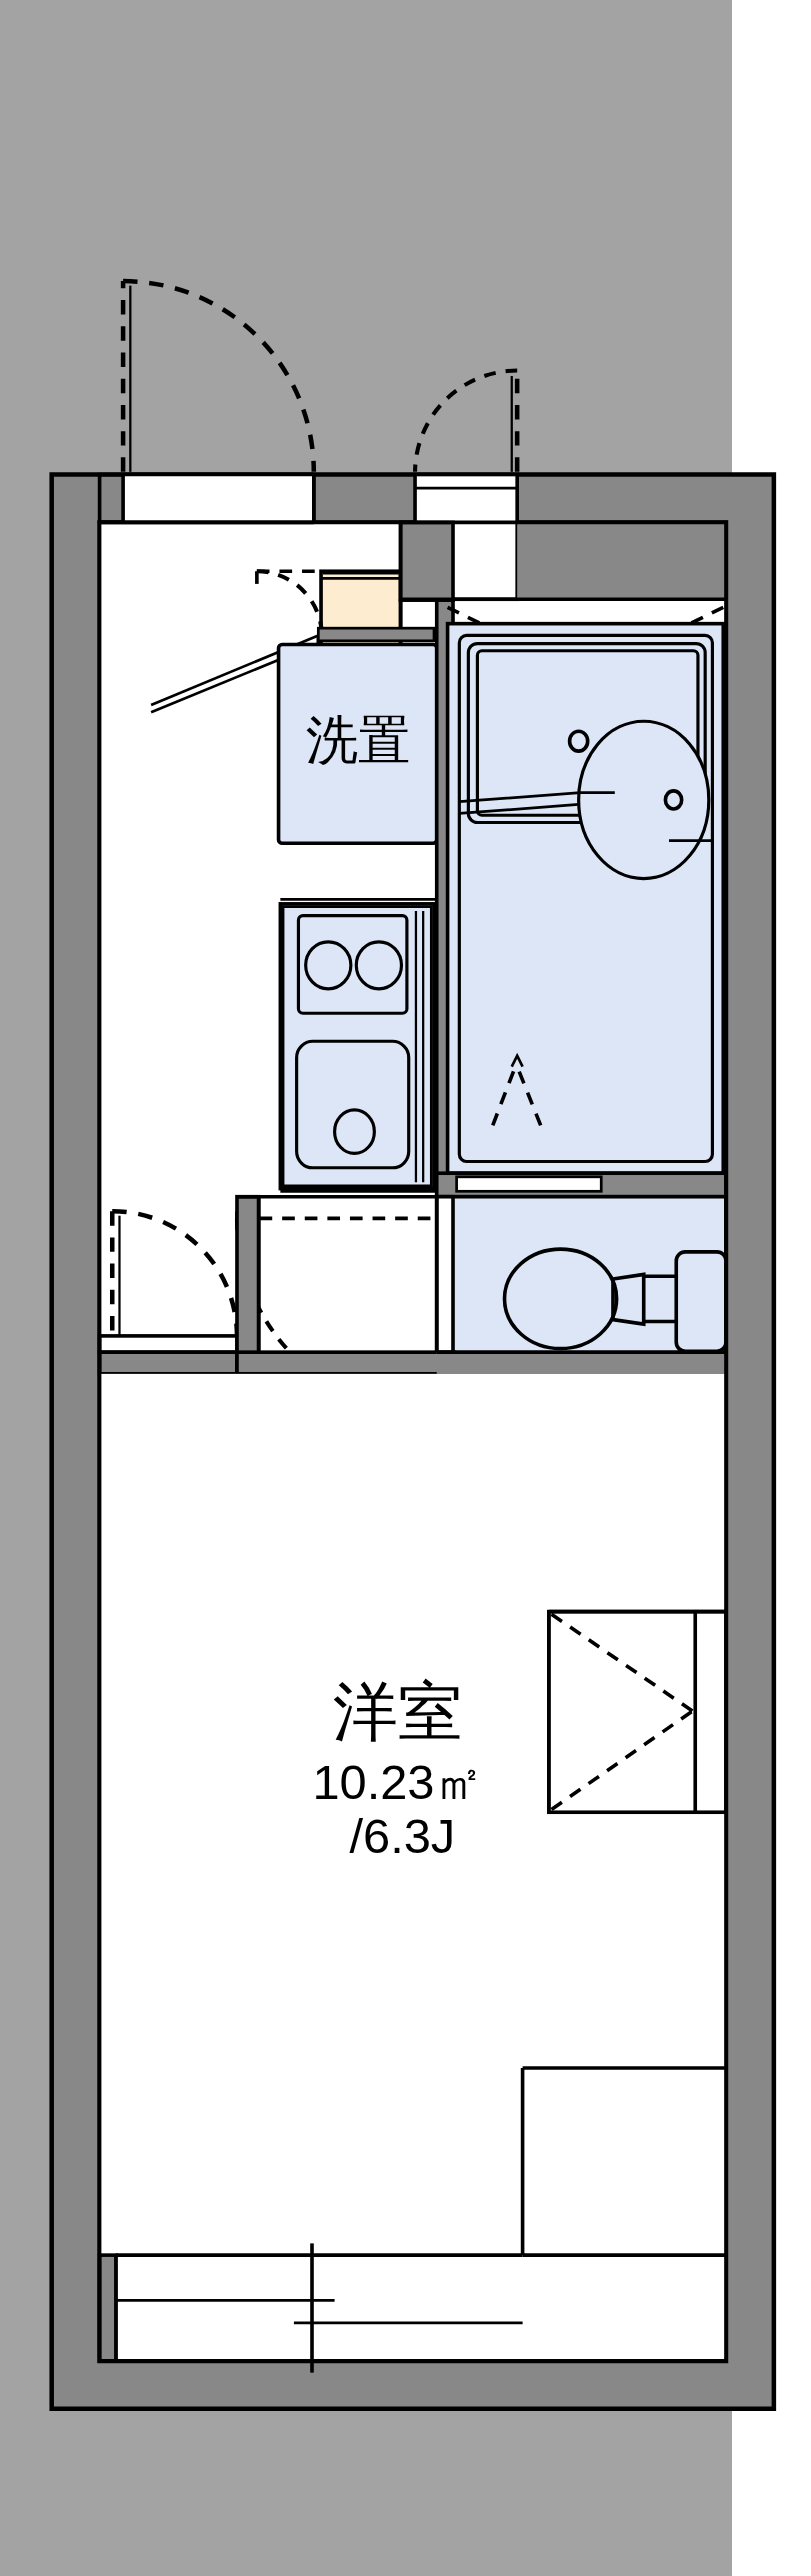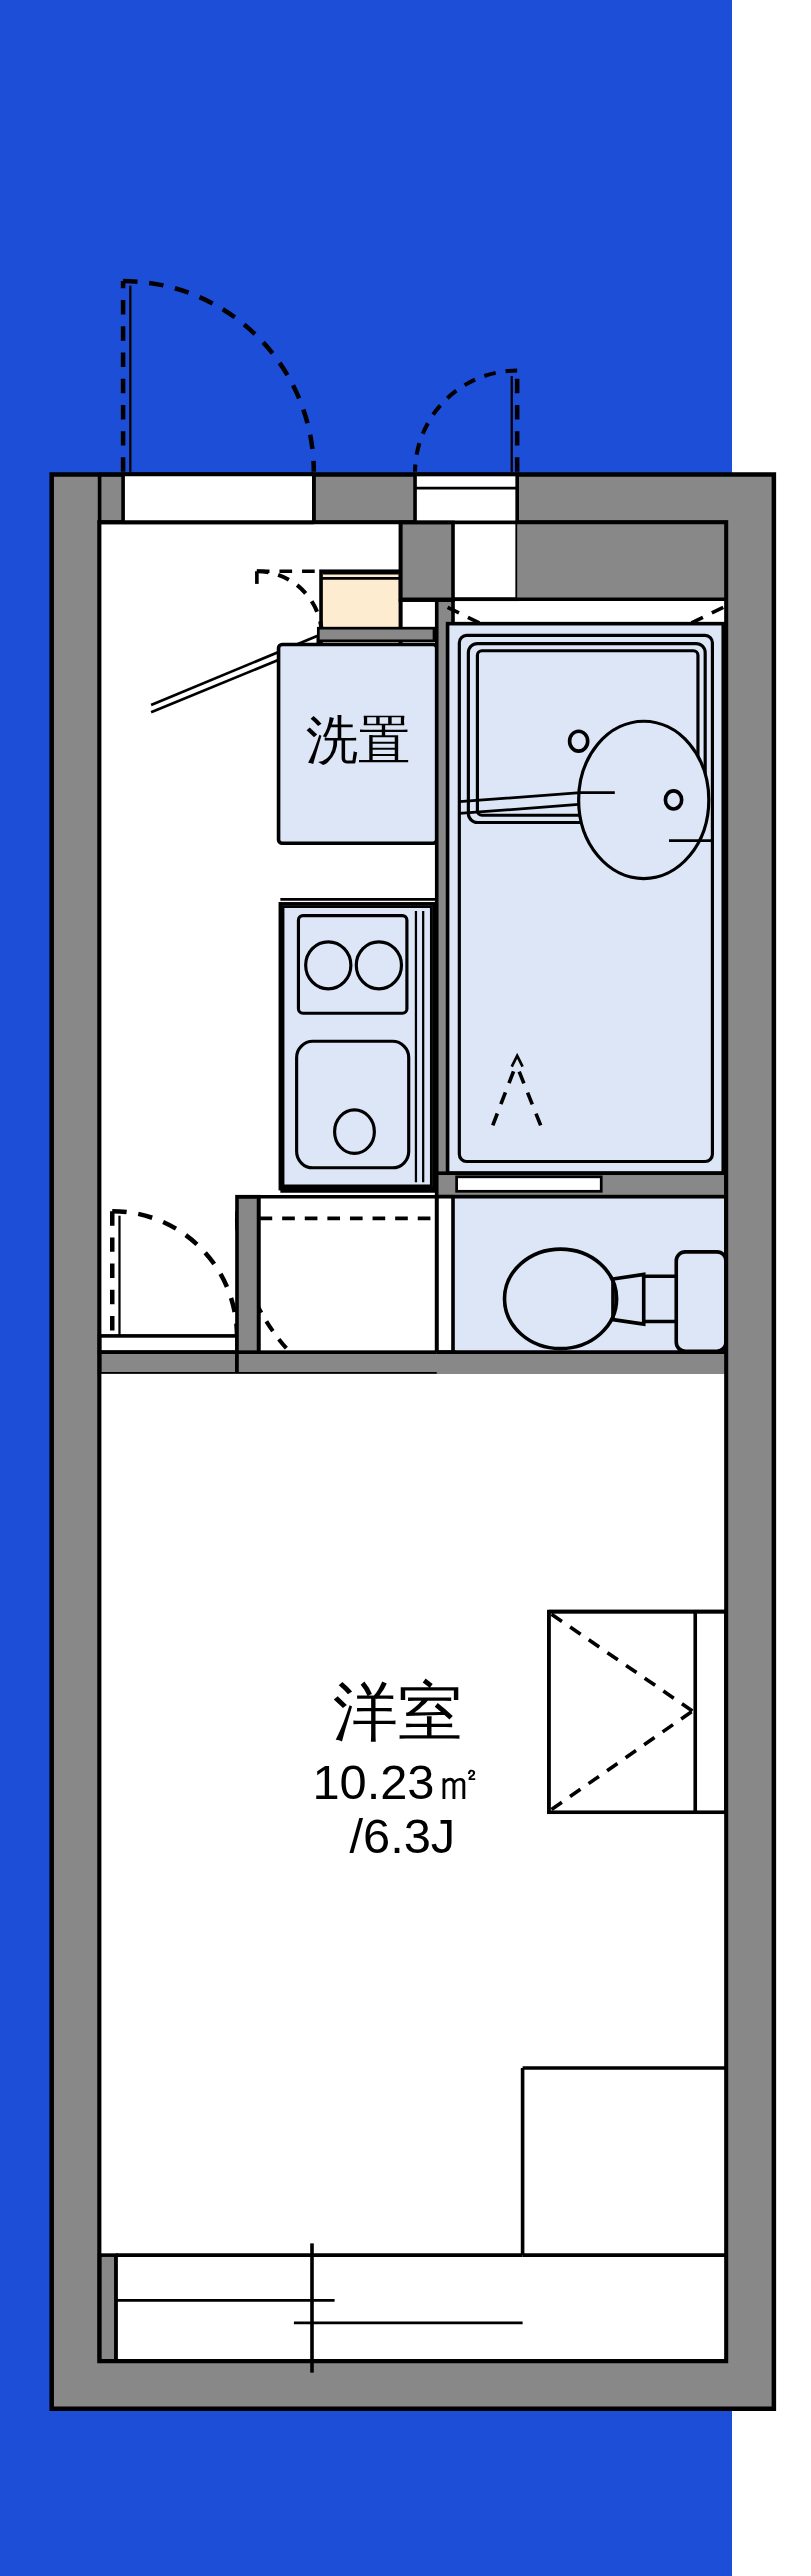--- a/index.html
+++ b/index.html
@@ -10,21 +10,21 @@
   body {
     width: 812px;
     height: 2576px;
     font-family: "Liberation Sans", sans-serif;
     overflow: hidden;
   }
   #floorplan-root {
     position: relative;
     width: 732px;
     height: 2576px;
-    background: #1d4ed8;
+    background: #a3a3a3;
   }
   svg.plan {
     display: block;
     width: 812px;
     height: 2576px;
   }
   .wall-fill   { fill: #888888; stroke: #000000; stroke-width: 5; }
   .room-white  { fill: #ffffff; stroke: #000000; stroke-width: 4; }
   .fixture     { fill: #dce6f7; stroke: #000000; stroke-width: 4; }
   .fixture-in  { fill: #dce6f7; stroke: #000000; stroke-width: 3.5; }

